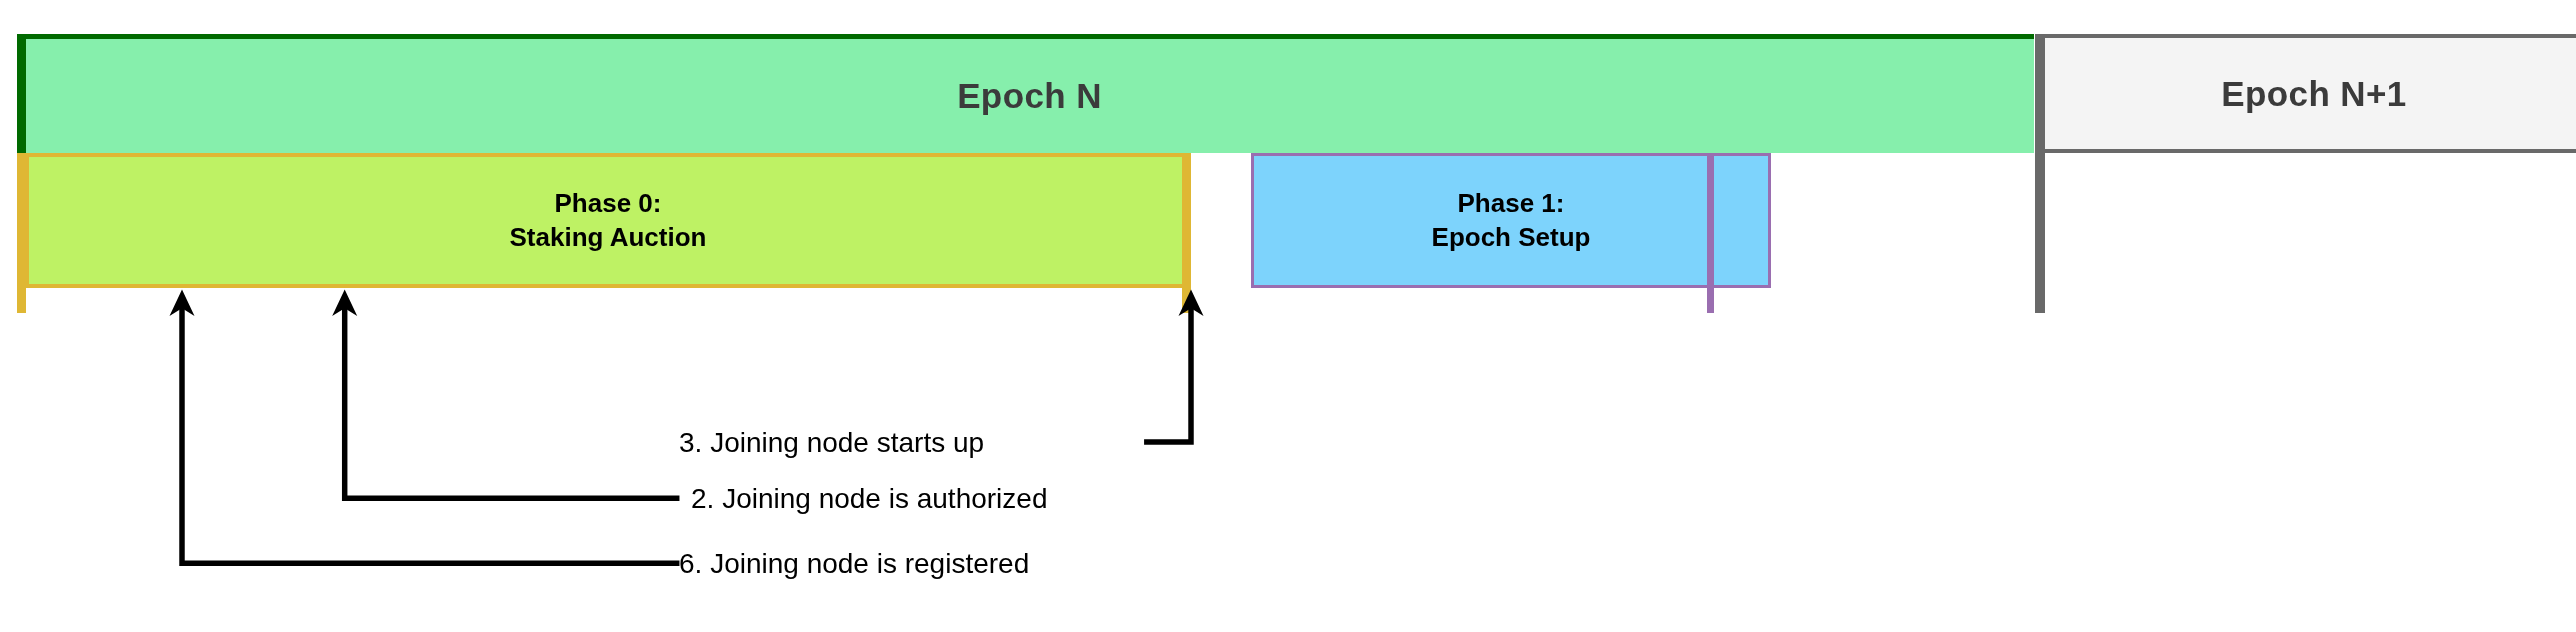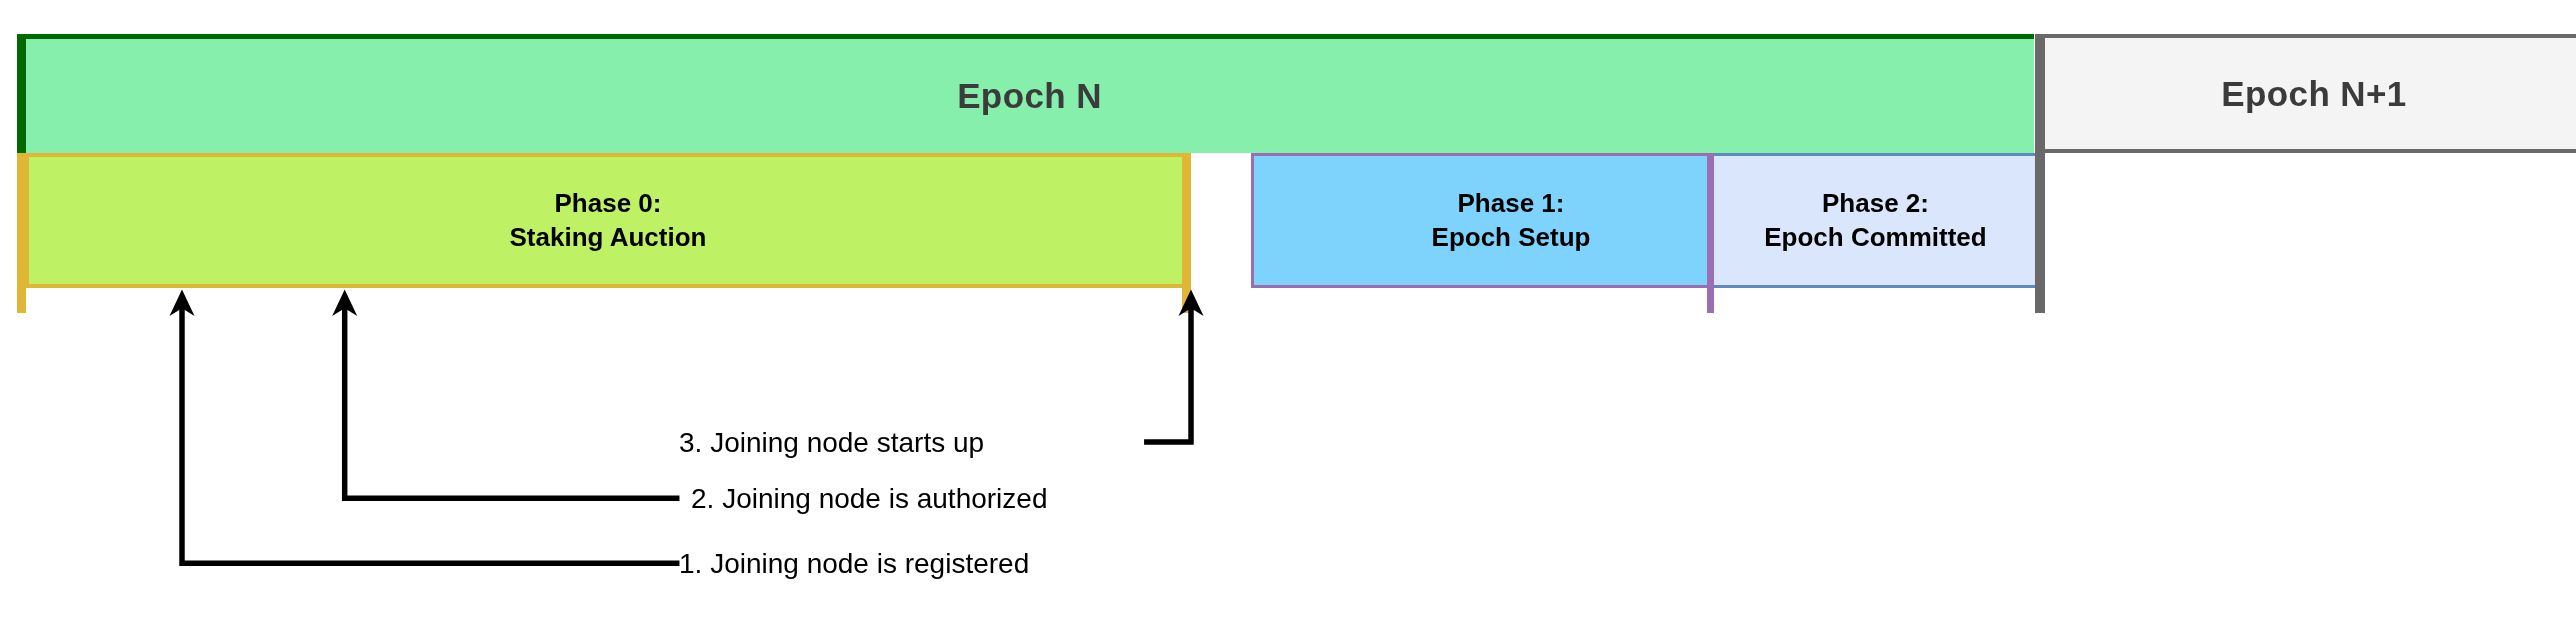--- a/index.html
+++ b/index.html
@@ -83,27 +83,20 @@
   </div>
 
   <div class="box" style="left:1251px; top:153px; width:520px; height:135px;
               background:#7dd3fc; border:3.9px solid #9a6eb0;">
     <span class="phase-label">
       <span>Phase 1:</span><br>
       <span>Epoch Setup</span>
     </span>
   </div>
 
-  <div class="box" style="left:1711px; top:153px; width:329px; height:135px;
-              background:#d9e6fb; border-top:3.9px solid #6089c0; border-bottom:3.9px solid #6089c0;">
-    <span class="phase-label">
-      <span>Phase 2:</span><br>
-      <span>Epoch Committed</span>
-    </span>
-  </div>
 
   <div class="rule" style="left:17px; top:153px; width:8.6px; height:160px; background:#dfb734;"></div>
 
   <div class="rule" style="left:1182px; top:153px; width:8.6px; height:160px; background:#dfb734;"></div>
 
   <div class="rule" style="left:1707px; top:153px; width:7px; height:160px; background:#9a6eb0;"></div>
 
   <div class="rule" style="left:2035px; top:34px; width:10.2px; height:279px; background:#696969;"></div>
 
   <svg class="overlay" viewBox="0 0 3292 808" xmlns="http://www.w3.org/2000/svg">
@@ -126,16 +119,16 @@
     <g>
       <path d="M1462,565 L1522,565 L1522,383" fill="none" stroke="#000000" stroke-width="7"></path>
       <path d="M1522,370 L1538,404 L1522,394 L1506,404 Z" fill="#000000"></path>
     </g>
   </svg>
 
   <div class="ann-text" style="left:679px; top:429px;">3. Joining node starts up</div>
 
   <div class="ann-text" style="left:679px; top:485px;margin-left:12px;">2. Joining node is authorized</div>
 
-  <div class="ann-text" style="left:679px; top:550px;">1. Joining node is registered</div>
+  <div class="ann-text" style="left:679px; top:550px;">6. Joining node is registered</div>
 
 </div>
 
 
 </body></html>

